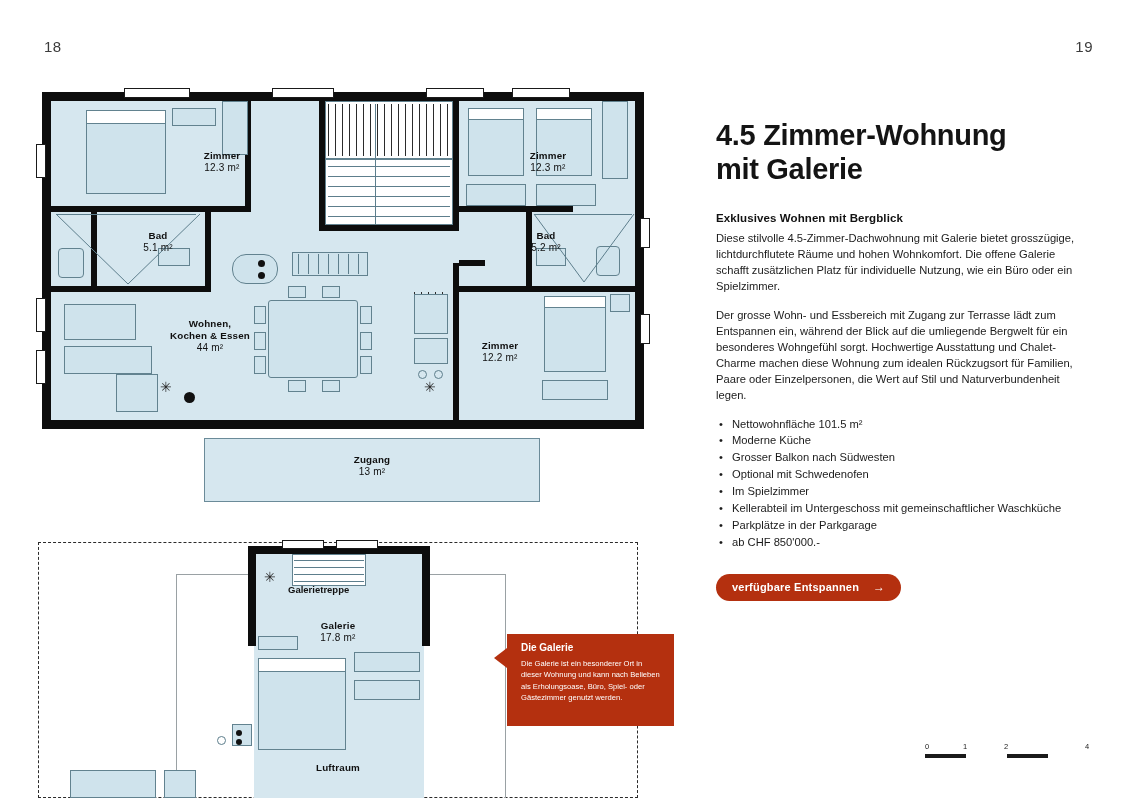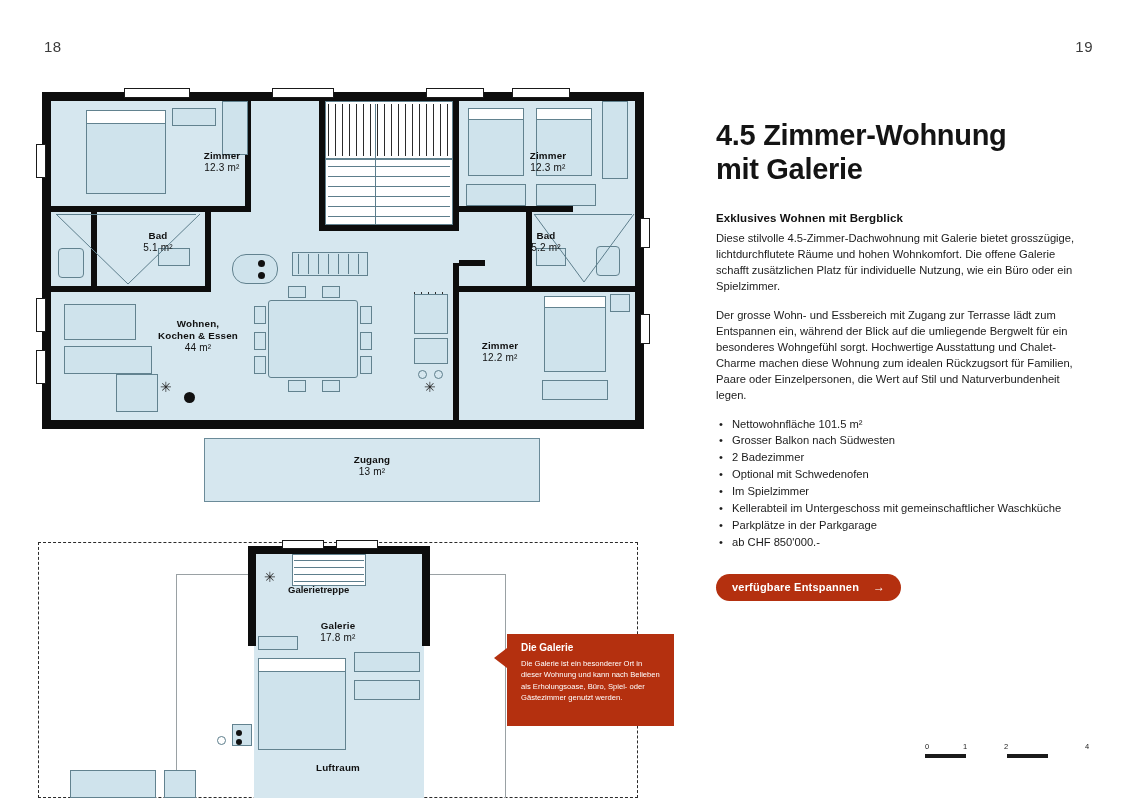--- a/index.html
+++ b/index.html
@@ -317,21 +317,21 @@
       <span class="area">12.3 m²</span>
     </div>
     <div class="lbl" style="left:72px;  top:142px; width:100px;">
       <b>Bad</b><br>
       <span class="area">5.1 m²</span>
     </div>
     <div class="lbl" style="left:460px; top:142px; width:100px;">
       <b>Bad</b><br>
       <span class="area">5.2 m²</span>
     </div>
-    <div class="lbl" style="left:94px; top:230px; width:136px;">
+    <div class="lbl" style="left:106px; top:230px; width:136px;">
       <b>Wohnen,</b><br>
       <b>Kochen &amp; Essen</b><br>
       <span class="area">44 m²</span>
     </div>
     <div class="lbl" style="left:414px; top:252px; width:100px;">
       <b>Zimmer</b><br>
       <span class="area">12.2 m²</span>
     </div>
     <div class="lbl" style="left:276px; top:366px; width:120px;">
       <b>Zugang</b><br>
@@ -392,22 +392,22 @@
     <h1 id="title">
       <span>4.5 Zimmer-Wohnung</span><br>
       <span>mit Galerie</span>
     </h1>
     <div id="subtitle">Exklusives Wohnen mit Bergblick</div>
     <p class="para">Diese stilvolle 4.5-Zimmer-Dachwohnung mit Galerie bietet grosszügige, lichtdurchflutete Räume und hohen Wohnkomfort. Die offene Galerie schafft zusätzlichen Platz für individuelle Nutzung, wie ein Büro oder ein Spielzimmer.</p>
     <p class="para">Der grosse Wohn- und Essbereich mit Zugang zur Terrasse lädt zum Entspannen ein, während der Blick auf die umliegende Bergwelt für ein besonderes Wohngefühl sorgt. Hochwertige Ausstattung und Chalet-Charme machen diese Wohnung zum idealen Rückzugsort für Familien, Paare oder Einzelpersonen, die Wert auf Stil und Naturverbundenheit legen.</p>
 
     <ul class="features">
       <li>Nettowohnfläche 101.5 m²</li>
+      <li>Moderne Küche</li>
       <li>Grosser Balkon nach Südwesten</li>
-      <li>2 Badezimmer</li>
       <li>Optional mit Schwedenofen</li>
       <li>Im Spielzimmer</li>
       <li>Kellerabteil im Untergeschoss mit gemeinschaftlicher Waschküche</li>
       <li>Parkplätze in der Parkgarage</li>
       <li>ab CHF 850'000.-</li>
     </ul>
 
     <button id="cta">
       <span>verfügbare Entspannen</span>
       <span class="arrow">→</span>

